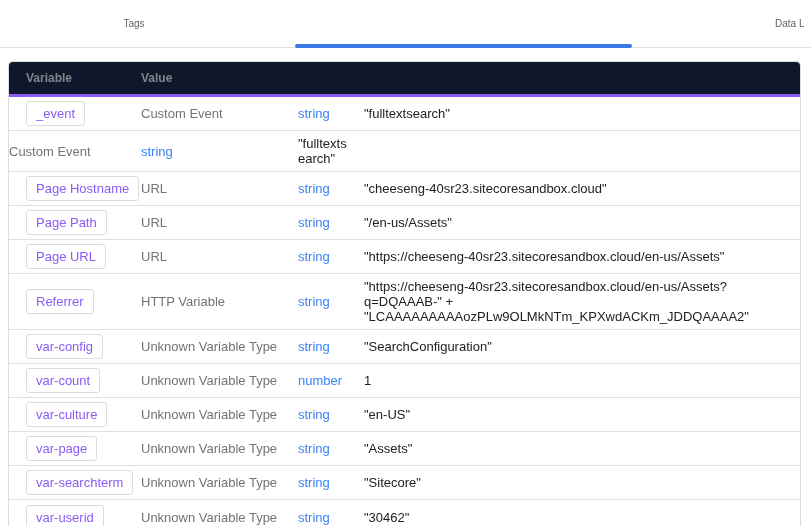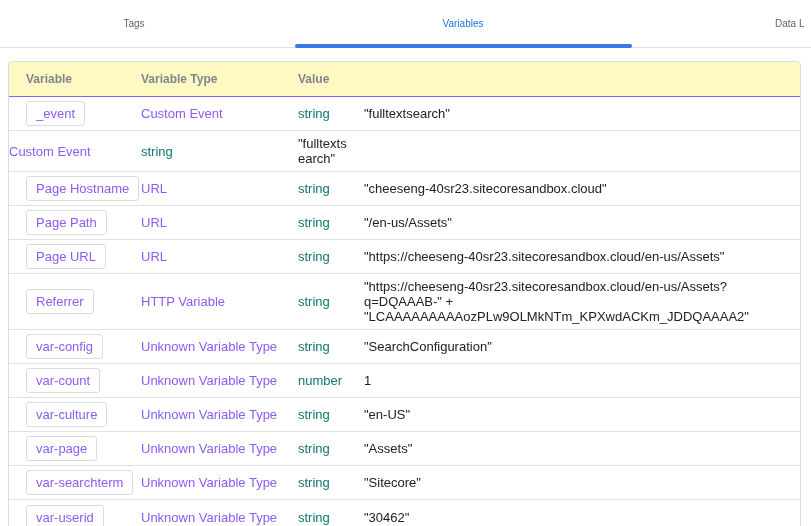--- a/index.html
+++ b/index.html
@@ -42,22 +42,22 @@
     border: 1px solid #dadce0;
     border-radius: 4px;
     background: #fff;
   }
   .grid-cols {
     display: grid;
     grid-template-columns: 132px 157px 66px 1fr;
     align-items: center;
   }
   .thead {
-    background: #fef9c3;
-    border-bottom: 1px solid #8b5cf6;
+    background: #0f172a;
+    border-bottom: 3px solid #8b5cf6;
     border-radius: 4px 4px 0 0;
     min-height: 35px;
     color: #80868b;
     font-size: 12px;
     font-weight: bold;
   }
   .thead .hcell { padding: 4px 6px 4px 0; line-height: 14px; }
   .thead .hcell:first-child { padding-left: 17px; }
 
   .trow {
@@ -72,43 +72,41 @@
   .chip {
     display: inline-block;
     border: 1px solid #dadce0;
     border-radius: 3px;
     padding: 4px 9px 4px 9px;
     background: #fff;
     color: #8b5cf6;
     font-size: 13px;
     white-space: nowrap;
   }
-  .cell-type   { padding: 4px 6px 4px 0; color: #8b5cf6; }
-  .cell-return { padding: 4px 6px 4px 0; color: #0f766e; }
+  .cell-type   { padding: 4px 6px 4px 0; color: #737373; }
+  .cell-return { padding: 4px 6px 4px 0; color: #3b82f6; }
   .cell-value  {
     padding: 5px 16px 5px 0;
     line-height: 15px;
     overflow-wrap: anywhere;
     color: #202124;
   }
 </style>
 </head>
 <body>
 
 <div class="tabbar">
   <div class="tab tab-tags">Tags</div>
-  <div class="tab tab-variables">Variables</div>
   <div class="tab tab-datal">Data L</div>
   <div class="tab-underline"></div>
 </div>
 
 <div class="var-table">
   <div class="thead grid-cols">
     <div class="hcell">Variable</div>
-    <div class="hcell">Variable Type</div>
     <div class="hcell">Value</div>
   </div>
   <div id="table-body">
   <div class="trow grid-cols">
     <div class="cell-variable">
       <span class="chip">_event</span>
     </div>
     <div class="cell-type">Custom Event</div>
     <div class="cell-return">string</div>
     <div class="cell-value">"fulltextsearch"</div>

